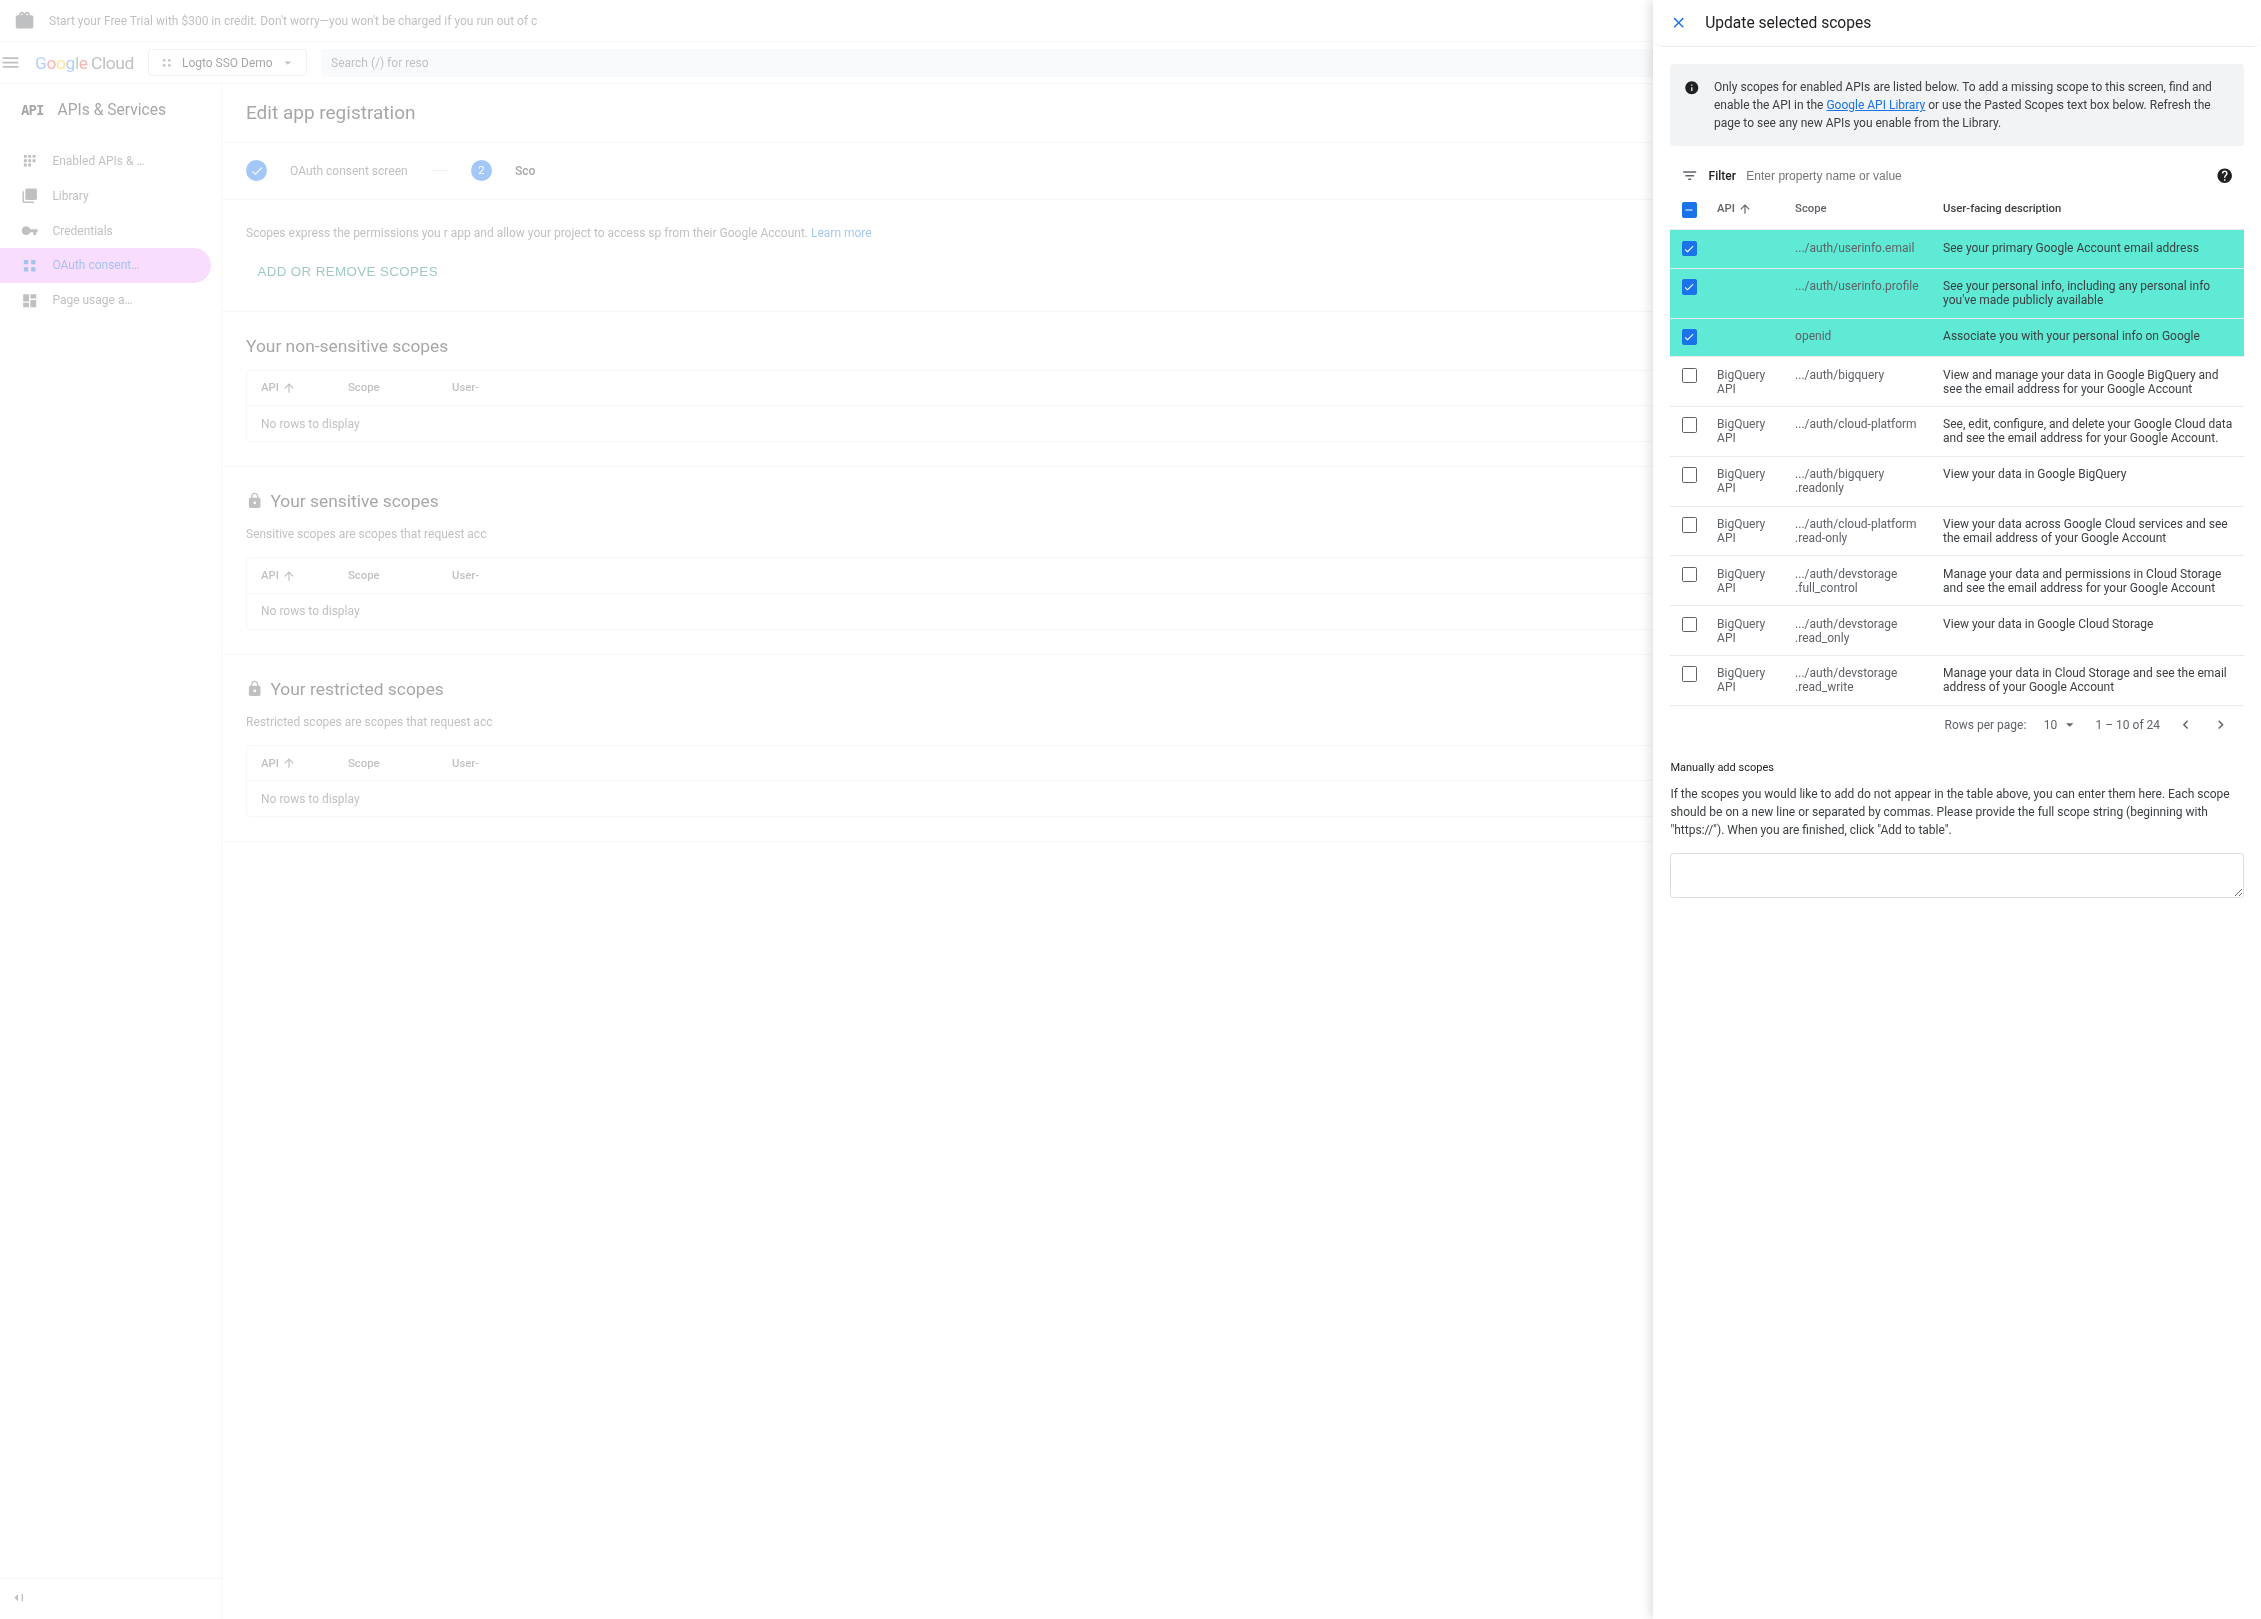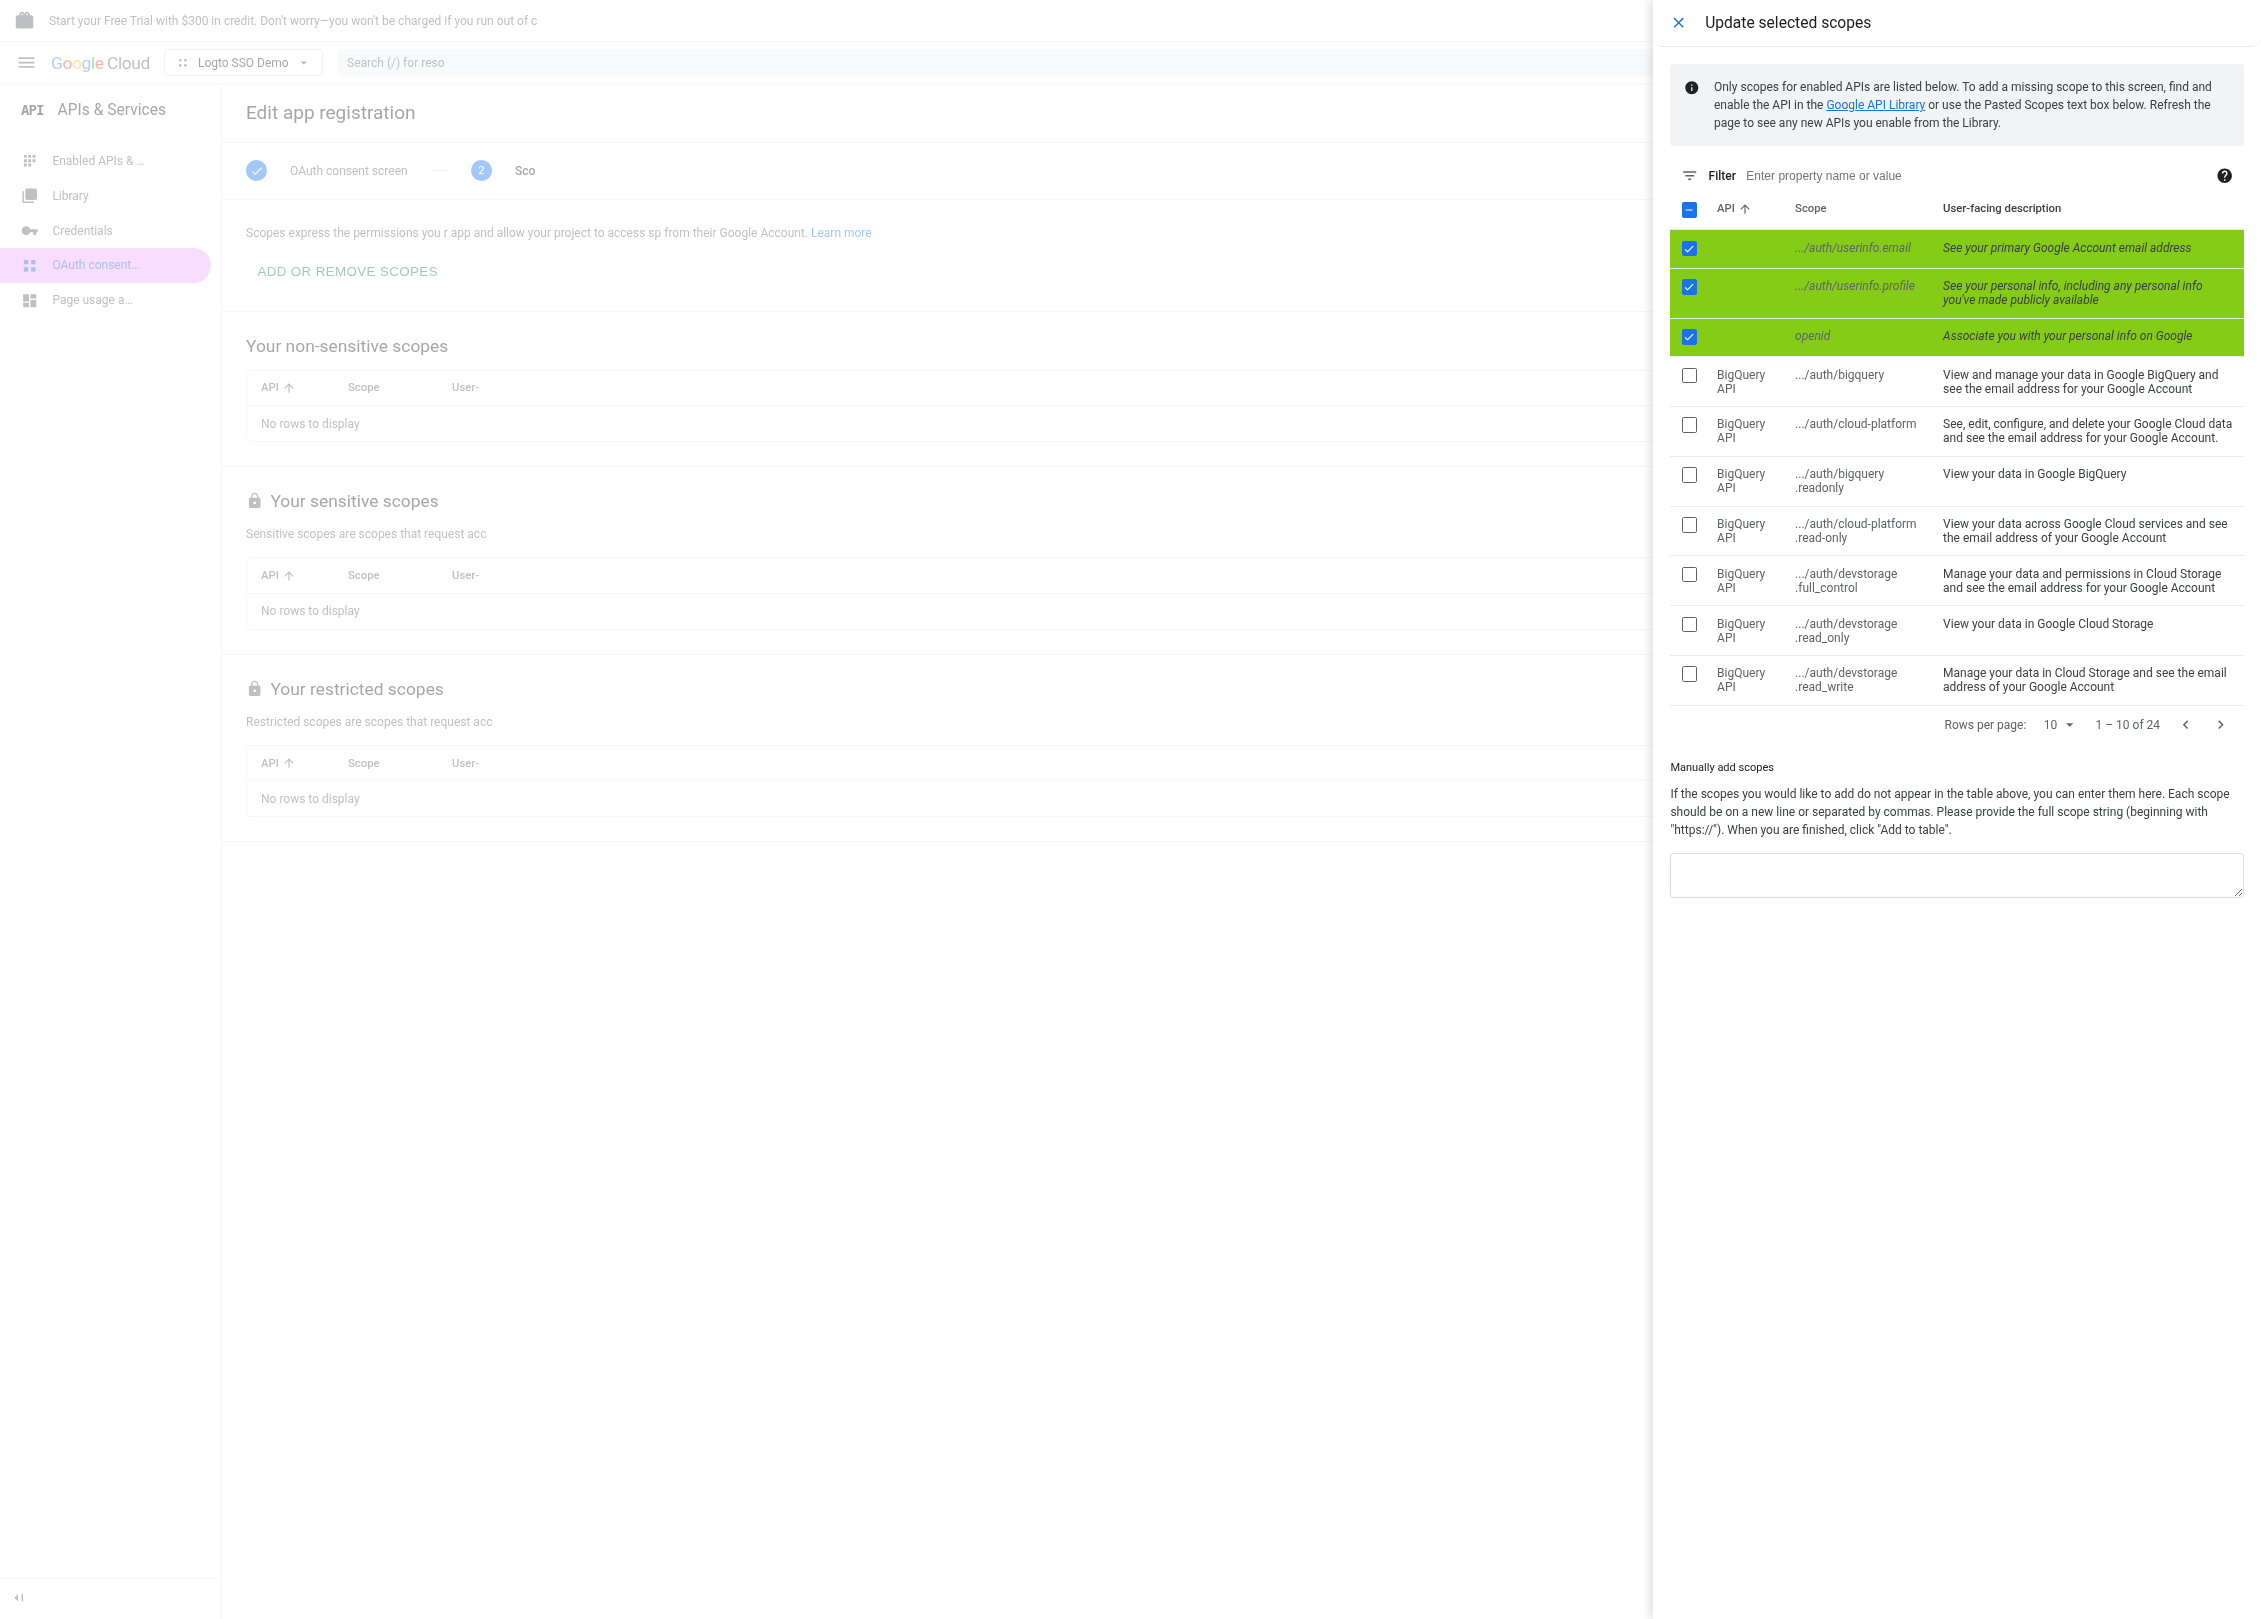--- a/index.html
+++ b/index.html
@@ -3,21 +3,21 @@
 <meta charset="utf-8">
 <style>
 * { box-sizing: border-box; margin: 0; padding: 0; }
 body { font-family: 'Google Sans', Roboto, Arial, sans-serif; font-size: 12px; color: #202124; background: #fff; overflow: hidden; }
 
 
 .top-banner { display: flex; align-items: center; height: 42px; padding: 0 14px; border-bottom: 0.9px solid #e8eaed; color: #5f6368; }
 .gift-icon { width: 21px; height: 21px; fill: #5f6368; margin-right: 14px; }
 
 
-.header-bar { display: flex; align-items: center; height: 42px; padding: 0 16px; border-bottom: 0.9px solid #e8eaed; gap: 14px; }
+.header-bar { display: flex; align-items: center; height: 42px; padding: 0 0; border-bottom: 0.9px solid #e8eaed; gap: 14px; }
 .hamburger { width: 21px; height: 21px; fill: #5f6368; cursor: pointer; }
 .logo-text { font-size: 17.4px; font-weight: 400; letter-spacing: -0.4px; }
 .logo-g { color: #4285f4; } .logo-o1 { color: #ea4335; } .logo-o2 { color: #fbbc04; } .logo-g2 { color: #4285f4; } .logo-l { color: #34a853; } .logo-e { color: #ea4335; }
 .logo-cloud { color: #5f6368; margin-left: 3.5px; }
 .project-selector { display: flex; align-items: center; gap: 7px; border: 0.9px solid #dadce0; border-radius: 3.5px; padding: 5.2px 10.4px; cursor: pointer; }
 .project-selector svg.dots { width: 15.6px; height: 15.6px; }
 .project-selector svg.caret { width: 15.6px; height: 15.6px; fill: #5f6368; }
 .search-box { flex: 1; display: flex; align-items: center; background: #f1f3f4; border-radius: 3.5px; padding: 7px 10.4px; color: #5f6368; text-align: center; }
 
 
@@ -74,21 +74,21 @@
 .filter-row { display: flex; align-items: center; gap: 10.4px; padding: 7px 10.4px; }
 .filter-row svg.filter-icon { width: 17.4px; height: 17.4px; fill: #5f6368; }
 .filter-row .filter-label { font-weight: 500; }
 .filter-row input { flex: 1; border: none; outline: none; font-size: 12px; color: #5f6368; }
 .filter-row svg.help-icon { width: 17.4px; height: 17.4px; fill: #202124; cursor: pointer; }
 
 .scope-table { width: 100%; border-collapse: collapse; }
 .scope-table th, .scope-table td { text-align: left; padding: 10.4px 8.7px; border-bottom: 0.9px solid #e8eaed; vertical-align: top; font-size: 12px; }
 .scope-table th { color: #5f6368; font-weight: 500; font-size: 11.3px; }
 .scope-table th .sort-arrow { width: 14px; height: 14px; fill: #5f6368; vertical-align: middle; }
-.scope-table tr.selected { background: #84cc16; font-style: italic; }
+.scope-table tr.selected { background: #5eead4; }
 .scope-table .cb-col { width: 38px; text-align: center; }
 .scope-table .api-col { width: 78px; color: #5f6368; }
 .scope-table .scope-col { width: 148px; color: #5f6368; word-break: break-word; }
 .scope-table .desc-col { color: #3c4043; }
 
 .checkbox { width: 15.6px; height: 15.6px; border: 1.7px solid #5f6368; border-radius: 1.7px; display: inline-flex; align-items: center; justify-content: center; cursor: pointer; }
 .checkbox.checked { background: #1a73e8; border-color: #1a73e8; }
 .checkbox.indeterminate { background: #1a73e8; border-color: #1a73e8; }
 .checkbox svg { width: 12px; height: 12px; fill: #fff; }
 

